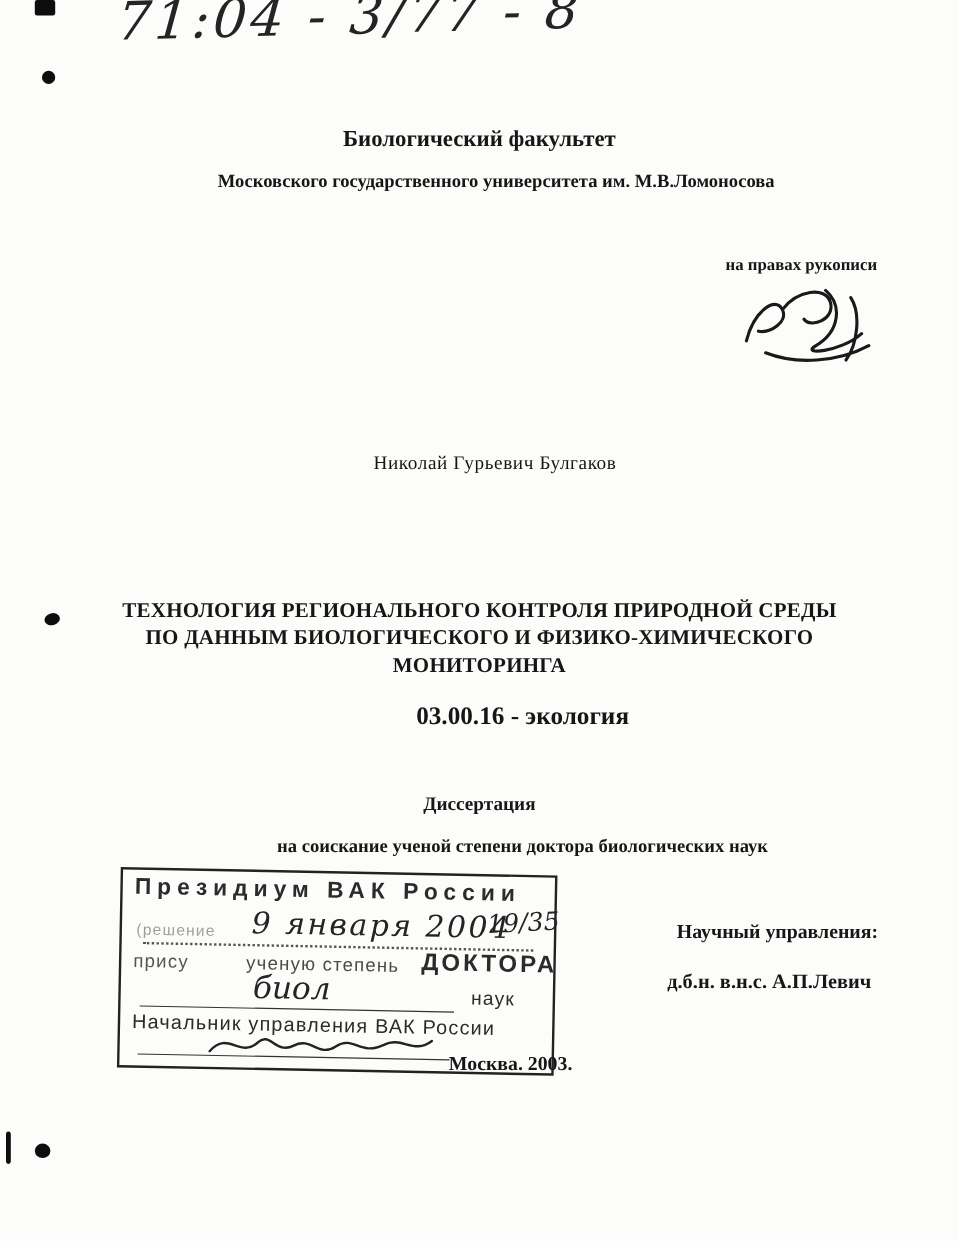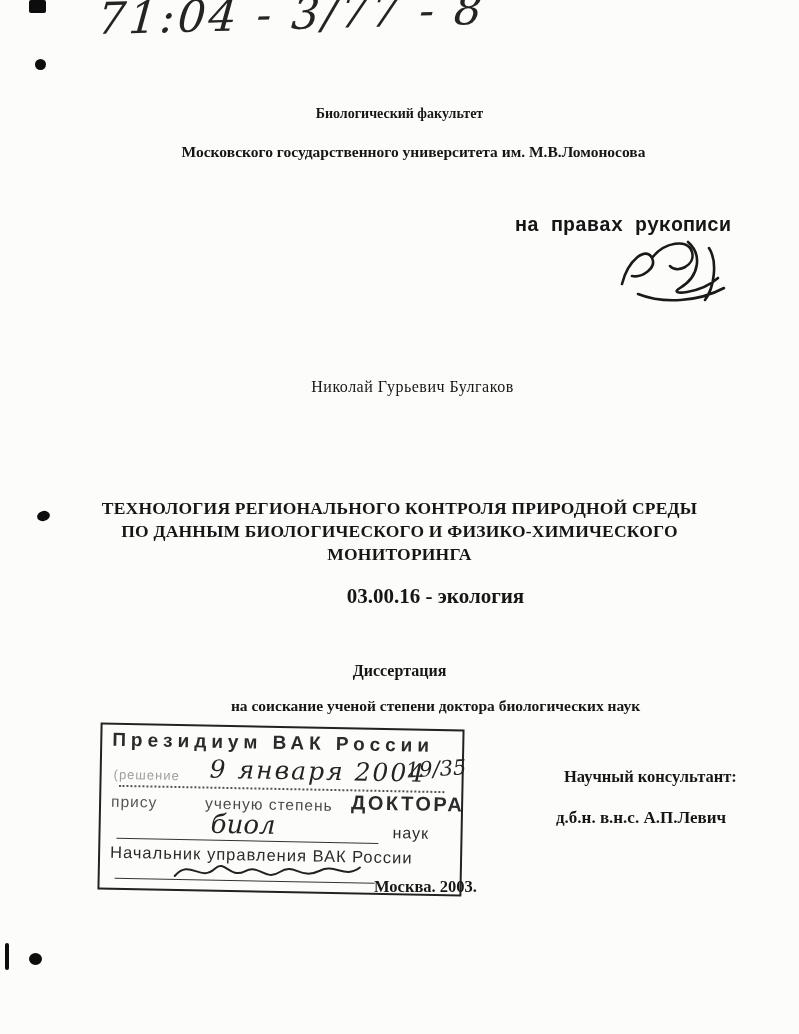--- a/index.html
+++ b/index.html
@@ -19,23 +19,23 @@
   }
 
   
   .mark { position:absolute; background:#0d0d0d; }
   .m-top   { left:29px;  top:0;     width:17px; height:13px; border-radius:2px; }
   .m-dot1  { left:35px;  top:59px;  width:11px; height:11px; border-radius:50%; }
   .m-mid   { left:37px;  top:511px; width:13px; height:10px; border-radius:50%; transform:rotate(-15deg); }
   .m-bl-bar{ left:5px;   top:943px; width:4px;  height:27px; border-radius:2px; }
   .m-bl-dot{ left:29px;  top:953px; width:13px; height:12px; border-radius:50%; }
 
-  .faculty    { top:106px; font-size:14px; font-weight:bold; }
+  .faculty    { top:106px; font-size:19px; font-weight:bold; }
   .university { top:143px; font-size:15.5px; font-weight:bold;padding-left:14px; }
-  .manuscript { position:absolute; right:68px; top:214px; font-size:20px; font-weight:bold;font-family:Liberation Mono, monospace; }
+  .manuscript { position:absolute; right:68px; top:214px; font-size:14px; font-weight:bold; }
   .sig-top    { position:absolute; left:608px; top:236px; }
 
   .author    { top:378px; font-size:16px; letter-spacing:0.5px;margin-left:13px; }
   .title     { top:497px; font-size:17.5px; font-weight:bold; line-height:23px; letter-spacing:0.2px; }
   .specialty { top:584px; font-size:21px; font-weight:bold;padding-left:36px; }
   .doctype   { top:662px; font-size:16px; font-weight:bold; }
   .degree    { top:697px; font-size:15.5px; font-weight:bold;margin-left:36px; }
 
   .stamp {
     position:absolute; left:99px; top:726px; width:360px; height:163px;
@@ -121,16 +121,16 @@
     </div>
     <div class="s5">Начальник управления ВАК России</div>
     <svg class="sig-stamp" width="195" height="30" viewBox="0 0 195 30">
       <path d="M5 22 C 20 4, 30 28, 45 14 C 55 4, 60 24, 75 16 C 90 8, 95 26, 110 16 C 125 6, 130 24, 150 14 C 165 6, 175 22, 190 10" stroke="#222" stroke-width="2" fill="none" stroke-linecap="round"></path>
     </svg>
     <div class="sigline"></div>
   </div>
 
   <div class="cityyear">Москва. 2003.</div>
 
-  <div class="consultant-label">Научный консультант:</div>
+  <div class="consultant-label">Научный управления:</div>
   <div class="consultant-name">д.б.н. в.н.с. А.П.Левич</div>
 
 </div>
 
 </body></html>

